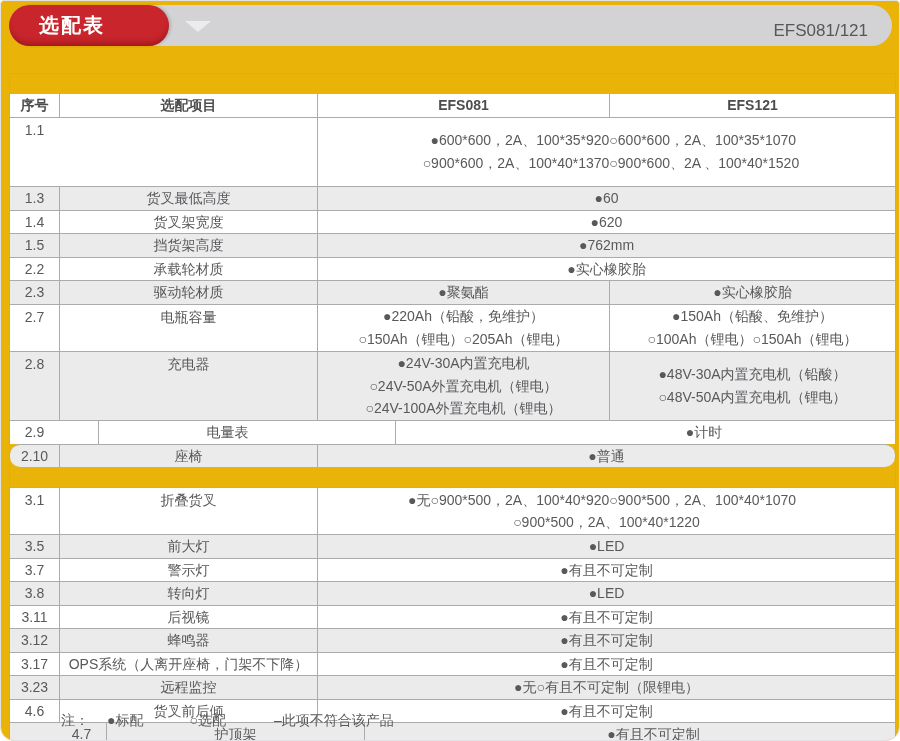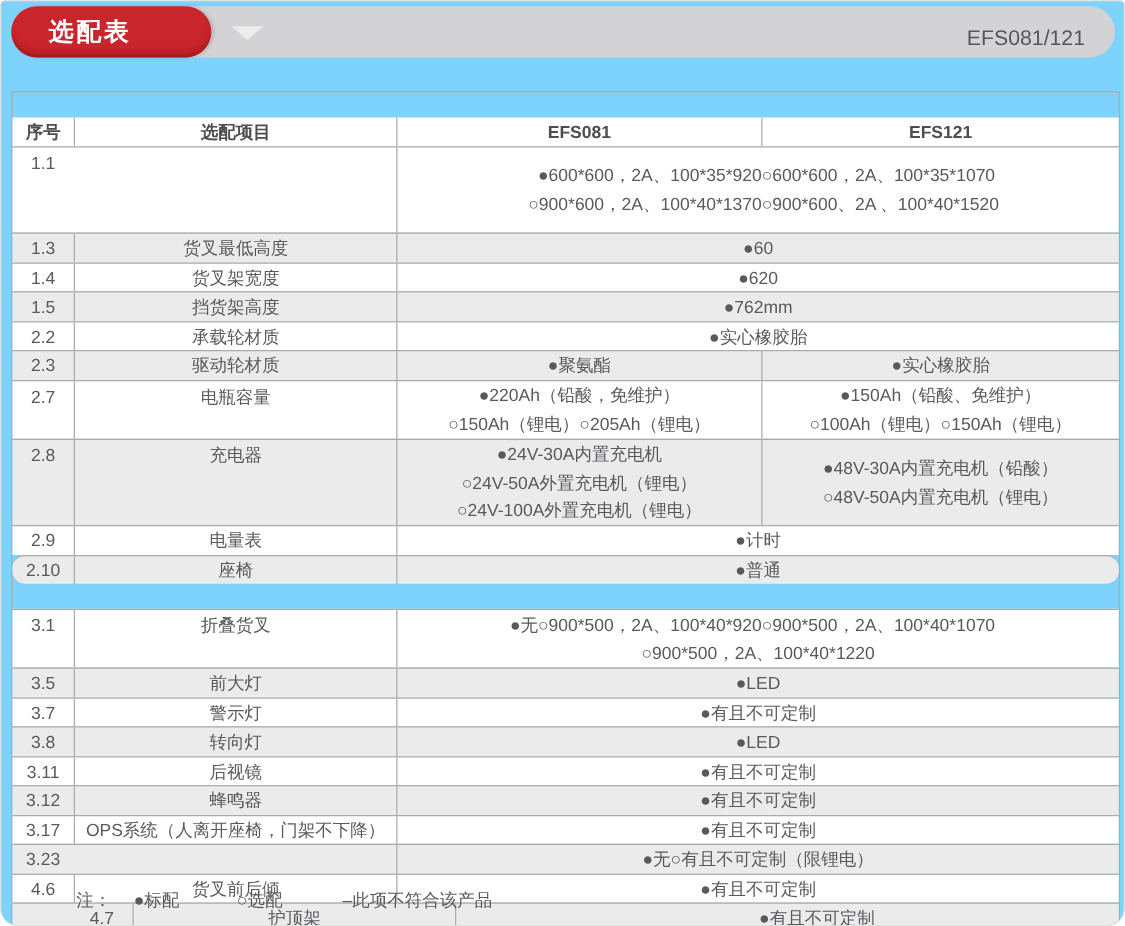--- a/index.html
+++ b/index.html
@@ -17,21 +17,21 @@
     width:900px;height:741px;
     font-family:"Liberation Sans","DejaVu Sans",sans-serif;
     color:var(--txt);
     position:relative;
   }
   .page{
     position:absolute;inset:0;
     border:1px solid #e2e2e4;
     border-radius:4px 4px 14px 14px;
     overflow:hidden;
-    background:#7dd3fc;
+    background:#eab308;
   }
   
   .banner{
     position:absolute;top:4px;left:8px;right:7px;height:41px;
     background:var(--bar);
     border-radius:21px;
   }
   .banner-pill{
     position:absolute;top:0;left:0;height:41px;width:160px;
     background:var(--red);
@@ -182,21 +182,21 @@
           <div class="cell c-val">
             <div class="">●24V-30A内置充电机</div>
             <div class="">○24V-50A外置充电机（锂电）</div>
             <div class="">○24V-100A外置充电机（锂电）</div>
           </div>
           <div class="cell c-val">
             <div class="">●48V-30A内置充电机（铅酸）</div>
             <div class="">○48V-50A内置充电机（锂电）</div>
           </div>
         </div>
-        <div class="t-row" style="min-height: 22.5px;">
+        <div class="t-row" style="min-height: 22.5px; gap: 39px;">
           <div class="cell c-no">2.9</div>
           <div class="cell c-item">电量表</div>
           <div class="cell c-merged">●计时</div>
         </div>
         <div class="t-row shaded" style="min-height: 22.5px; border-radius: 10px;">
           <div class="cell c-no">2.10</div>
           <div class="cell c-item">座椅</div>
           <div class="cell c-merged">●普通</div>
         </div>
         <div class="t-row" style="min-height: 47px; margin-top: 20px;">
@@ -235,20 +235,21 @@
           <div class="cell c-item">蜂鸣器</div>
           <div class="cell c-merged">●有且不可定制</div>
         </div>
         <div class="t-row" style="min-height: 22.5px;">
           <div class="cell c-no">3.17</div>
           <div class="cell c-item">OPS系统（人离开座椅，门架不下降）</div>
           <div class="cell c-merged">●有且不可定制</div>
         </div>
         <div class="t-row shaded" style="min-height: 22.5px;">
           <div class="cell c-no">3.23</div>
+          <div class="cell c-item">远程监控</div>
           <div class="cell c-merged">●无○有且不可定制（限锂电）</div>
         </div>
         <div class="t-row" style="min-height: 22.5px;">
           <div class="cell c-no">4.6</div>
           <div class="cell c-item">货叉前后倾</div>
           <div class="cell c-merged">●有且不可定制</div>
         </div>
         <div class="t-row shaded" style="min-height: 22.5px; padding-left: 47px;">
           <div class="cell c-no">4.7</div>
           <div class="cell c-item">护顶架</div>

